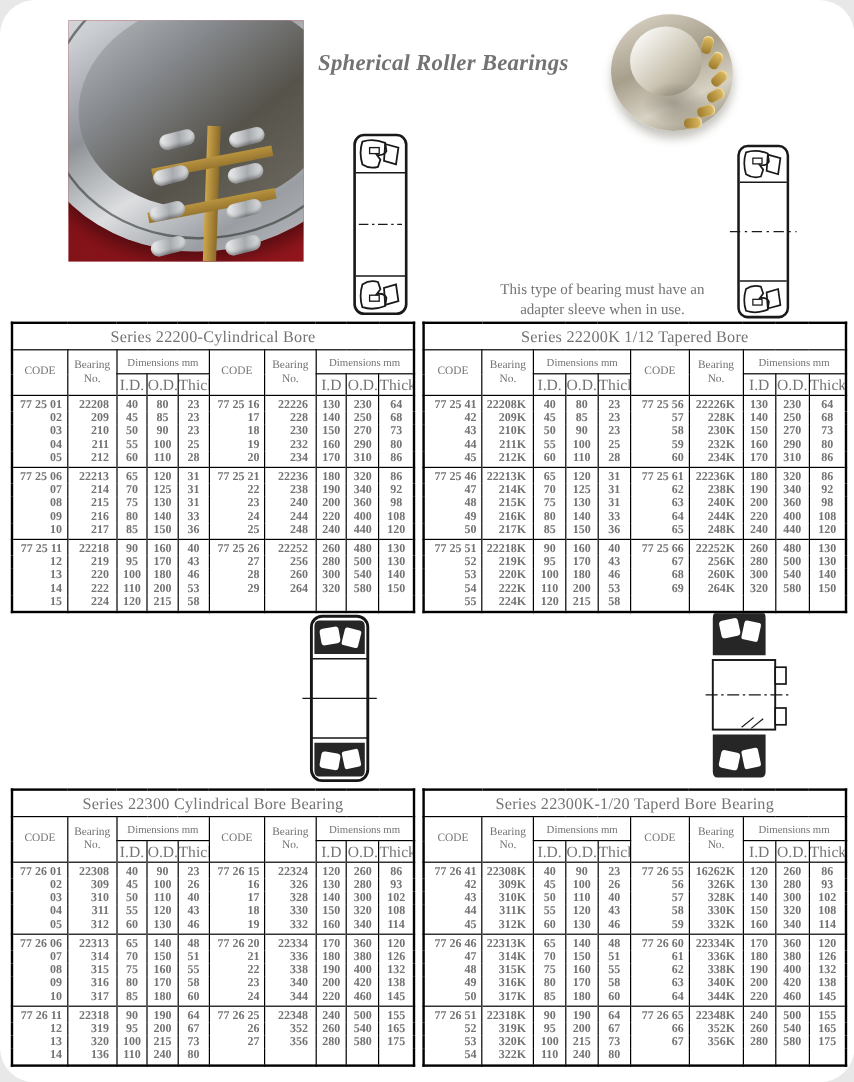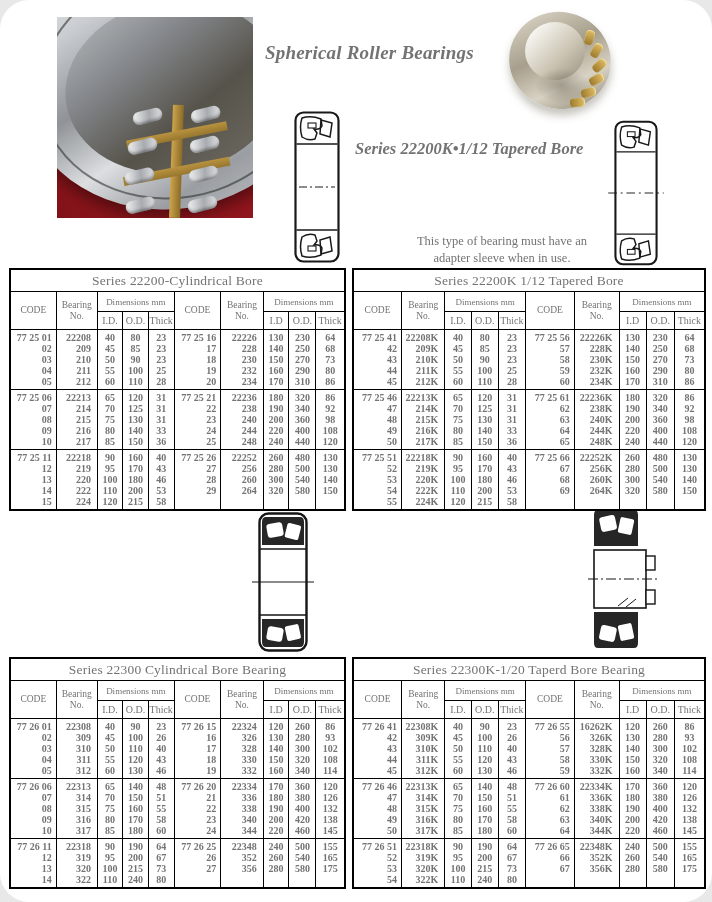--- a/index.html
+++ b/index.html
@@ -61,21 +61,21 @@
   .spec th,.spec td{border-right:1px solid #000;padding:0;overflow:hidden;white-space:nowrap;}
   .spec th:last-child,.spec td:last-child{border-right:0;}
   .spec thead{border-bottom:1.6px solid #000;}
   .spec tbody{border-top:1.4px solid #000;margin-left:31px;}
   .spec .ttl{border-bottom:1.3px solid #000;font-size:13.5px;font-weight:400;height:21px;
      text-align:center;letter-spacing:.2px;}
   .spec .hcell{font-size:9.5px;font-weight:400;line-height:1.1;white-space:normal;
      text-align:center;}
   .spec .dims{font-size:9px;font-weight:400;border-bottom:1px solid #000;height:19px;
      text-align:center;}
-  .spec .sub{font-size:10px;font-weight:400;height:17px;text-align:center;}
+  .spec .sub{font-size:13px;font-weight:400;height:17px;text-align:center;}
   .spec td{font-size:10px;font-weight:700;height:11px;line-height:11px;}
   .spec td.code{text-align:right;padding-right:4px;}
   .spec td.bear{text-align:right;padding-right:6px;}
   .spec td.dim{text-align:center;}
   .spec tbody tr:first-child td{padding-top:2px;}
   .spec tbody tr:last-child td{padding-bottom:2px;}
 </style>
 </head>
 <body>
 
@@ -106,21 +106,20 @@
     <div class="pr-shadow"></div>
     <div class="gold" style="left:80px;top:22px;transform:rotate(15deg);"></div>
     <div class="gold" style="left:87px;top:35px;transform:rotate(30deg);"></div>
     <div class="gold" style="left:90px;top:50px;transform:rotate(48deg);"></div>
     <div class="gold" style="left:87px;top:64px;transform:rotate(62deg);"></div>
     <div class="gold" style="left:79px;top:77px;transform:rotate(75deg);"></div>
     <div class="gold" style="left:68px;top:87px;transform:rotate(85deg);"></div>
   </div>
 
   <div class="cap main-title">Spherical Roller Bearings</div>
-  <div class="cap cap-22200k">Series 22200K•1/12 Tapered Bore</div>
   <div class="note">
     <div>This type of bearing must have an</div>
     <div>adapter sleeve when in use.</div>
   </div>
 
   <div class="draw" style="left:294px;top:109px;width:46px;height:156px;">
     <svg viewBox="0 0 46 152" width="46" height="156">
       <rect x="1.5" y="1.5" width="43" height="149" rx="8" fill="#fff" stroke="#191919" stroke-width="2.2"></rect>
       <line x1="2.5" y1="33" x2="43.5" y2="33" stroke="#191919" stroke-width="1.3"></line>
       <line x1="2.5" y1="119" x2="43.5" y2="119" stroke="#191919" stroke-width="1.3"></line>
@@ -818,21 +817,21 @@
             <td class="dim">215</td>
             <td class="dim">73</td>
             <td class="code">27</td>
             <td class="bear">356</td>
             <td class="dim">280</td>
             <td class="dim">580</td>
             <td class="dim">175</td>
           </tr>
           <tr>
             <td class="code">14</td>
-            <td class="bear">322</td>
+            <td class="bear">136</td>
             <td class="dim">110</td>
             <td class="dim">240</td>
             <td class="dim">80</td>
             <td class="code"></td>
             <td class="bear"></td>
             <td class="dim"></td>
             <td class="dim"></td>
             <td class="dim"></td>
           </tr>
         </tbody>

